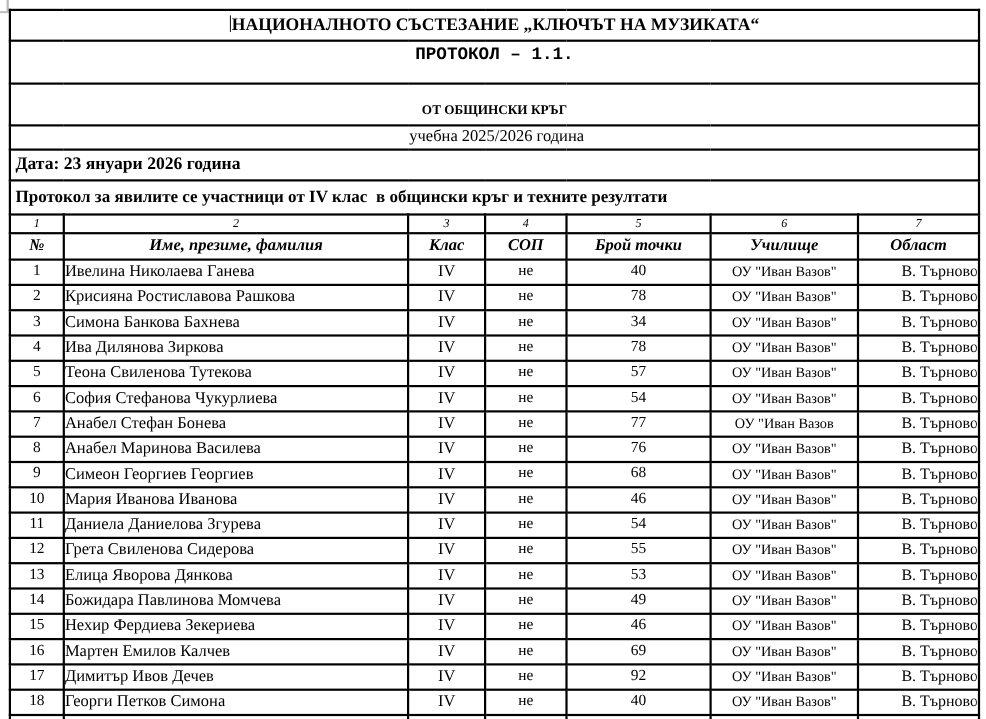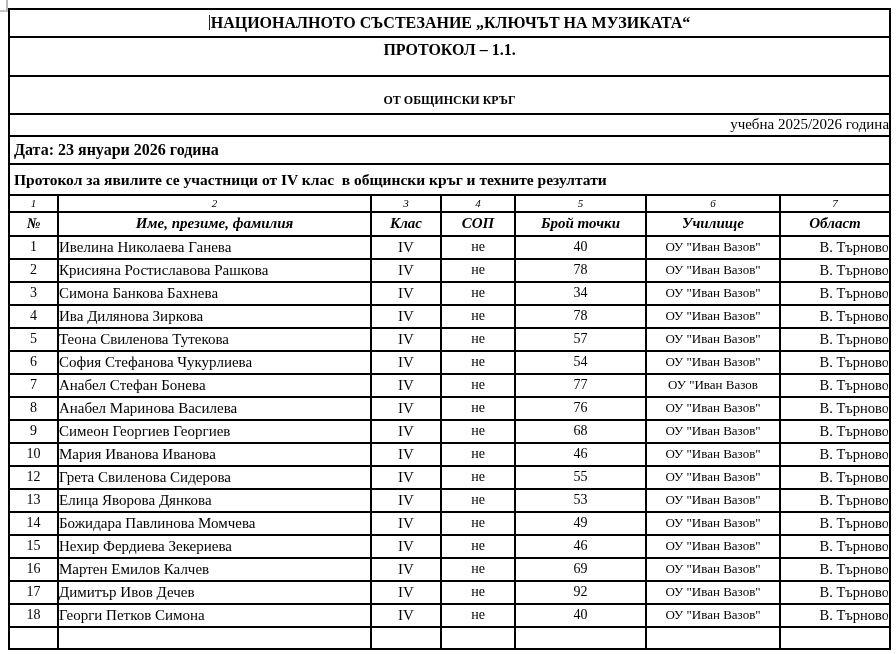--- a/index.html
+++ b/index.html
@@ -59,32 +59,33 @@
     vertical-align: -2px;
     margin-right: 1px;
   }
   .row-protocol td {
     height: 34px;
     text-align: center;
     font-weight: bold;
     font-size: 16px;
     vertical-align: top;
     padding-top: 3px;
+    font-family: Liberation Mono, monospace;
   }
   .row-round td {
     height: 31px;
     text-align: center;
     font-weight: bold;
     font-size: 12px;
     vertical-align: bottom;
     padding-bottom: 5px;
   }
   .row-year td {
     height: 20px;
-    text-align: right;
+    text-align: center;
     font-size: 15px;
     vertical-align: middle;
     padding-left: 4px;
   }
   .row-date td {
     height: 26px;
     text-align: left;
     font-weight: bold;
     font-size: 16px;
     vertical-align: middle;
@@ -267,20 +268,29 @@
         <tr data-name="table-row">
           <td class="col-num" data-name="cell-row-number">10</td>
           <td class="col-name" data-name="cell-name">Мария Иванова Иванова</td>
           <td class="col-class" data-name="cell-class">IV</td>
           <td class="col-sop" data-name="cell-sop">не</td>
           <td class="col-points" data-name="cell-points">46</td>
           <td class="col-school" data-name="cell-school">ОУ "Иван Вазов"</td>
           <td class="col-region" data-name="cell-region">В. Търново</td>
         </tr>
         <tr data-name="table-row">
+          <td class="col-num" data-name="cell-row-number">11</td>
+          <td class="col-name" data-name="cell-name">Даниела Даниелова Згурева</td>
+          <td class="col-class" data-name="cell-class">IV</td>
+          <td class="col-sop" data-name="cell-sop">не</td>
+          <td class="col-points" data-name="cell-points">54</td>
+          <td class="col-school" data-name="cell-school">ОУ "Иван Вазов"</td>
+          <td class="col-region" data-name="cell-region">В. Търново</td>
+        </tr>
+        <tr data-name="table-row">
           <td class="col-num" data-name="cell-row-number">12</td>
           <td class="col-name" data-name="cell-name">Грета Свиленова Сидерова</td>
           <td class="col-class" data-name="cell-class">IV</td>
           <td class="col-sop" data-name="cell-sop">не</td>
           <td class="col-points" data-name="cell-points">55</td>
           <td class="col-school" data-name="cell-school">ОУ "Иван Вазов"</td>
           <td class="col-region" data-name="cell-region">В. Търново</td>
         </tr>
         <tr data-name="table-row">
           <td class="col-num" data-name="cell-row-number">13</td>

